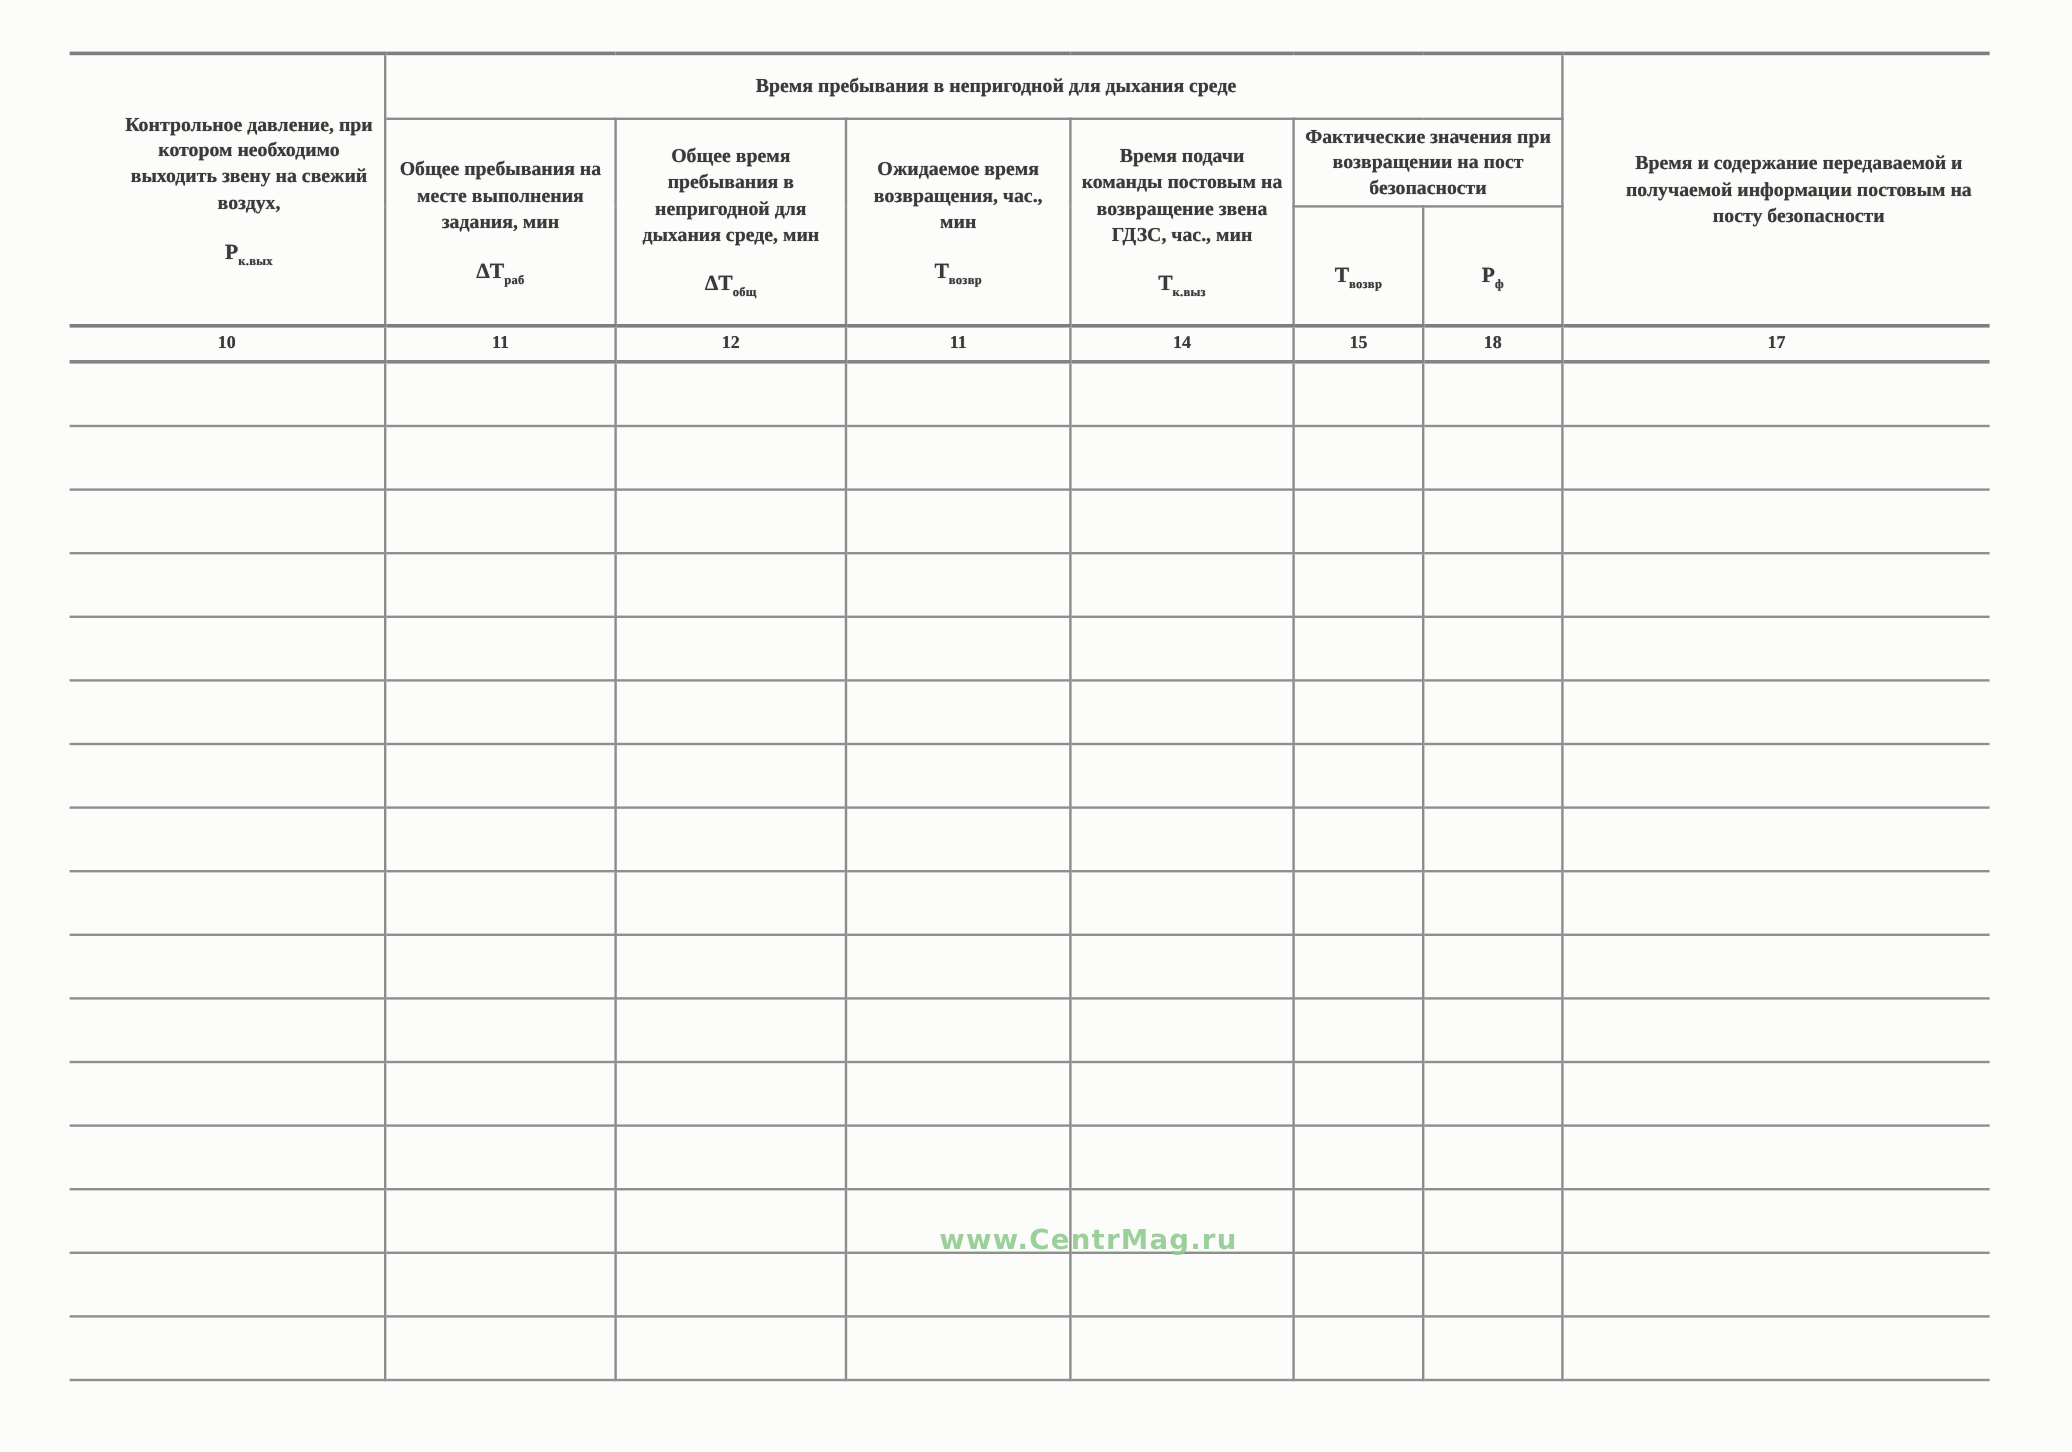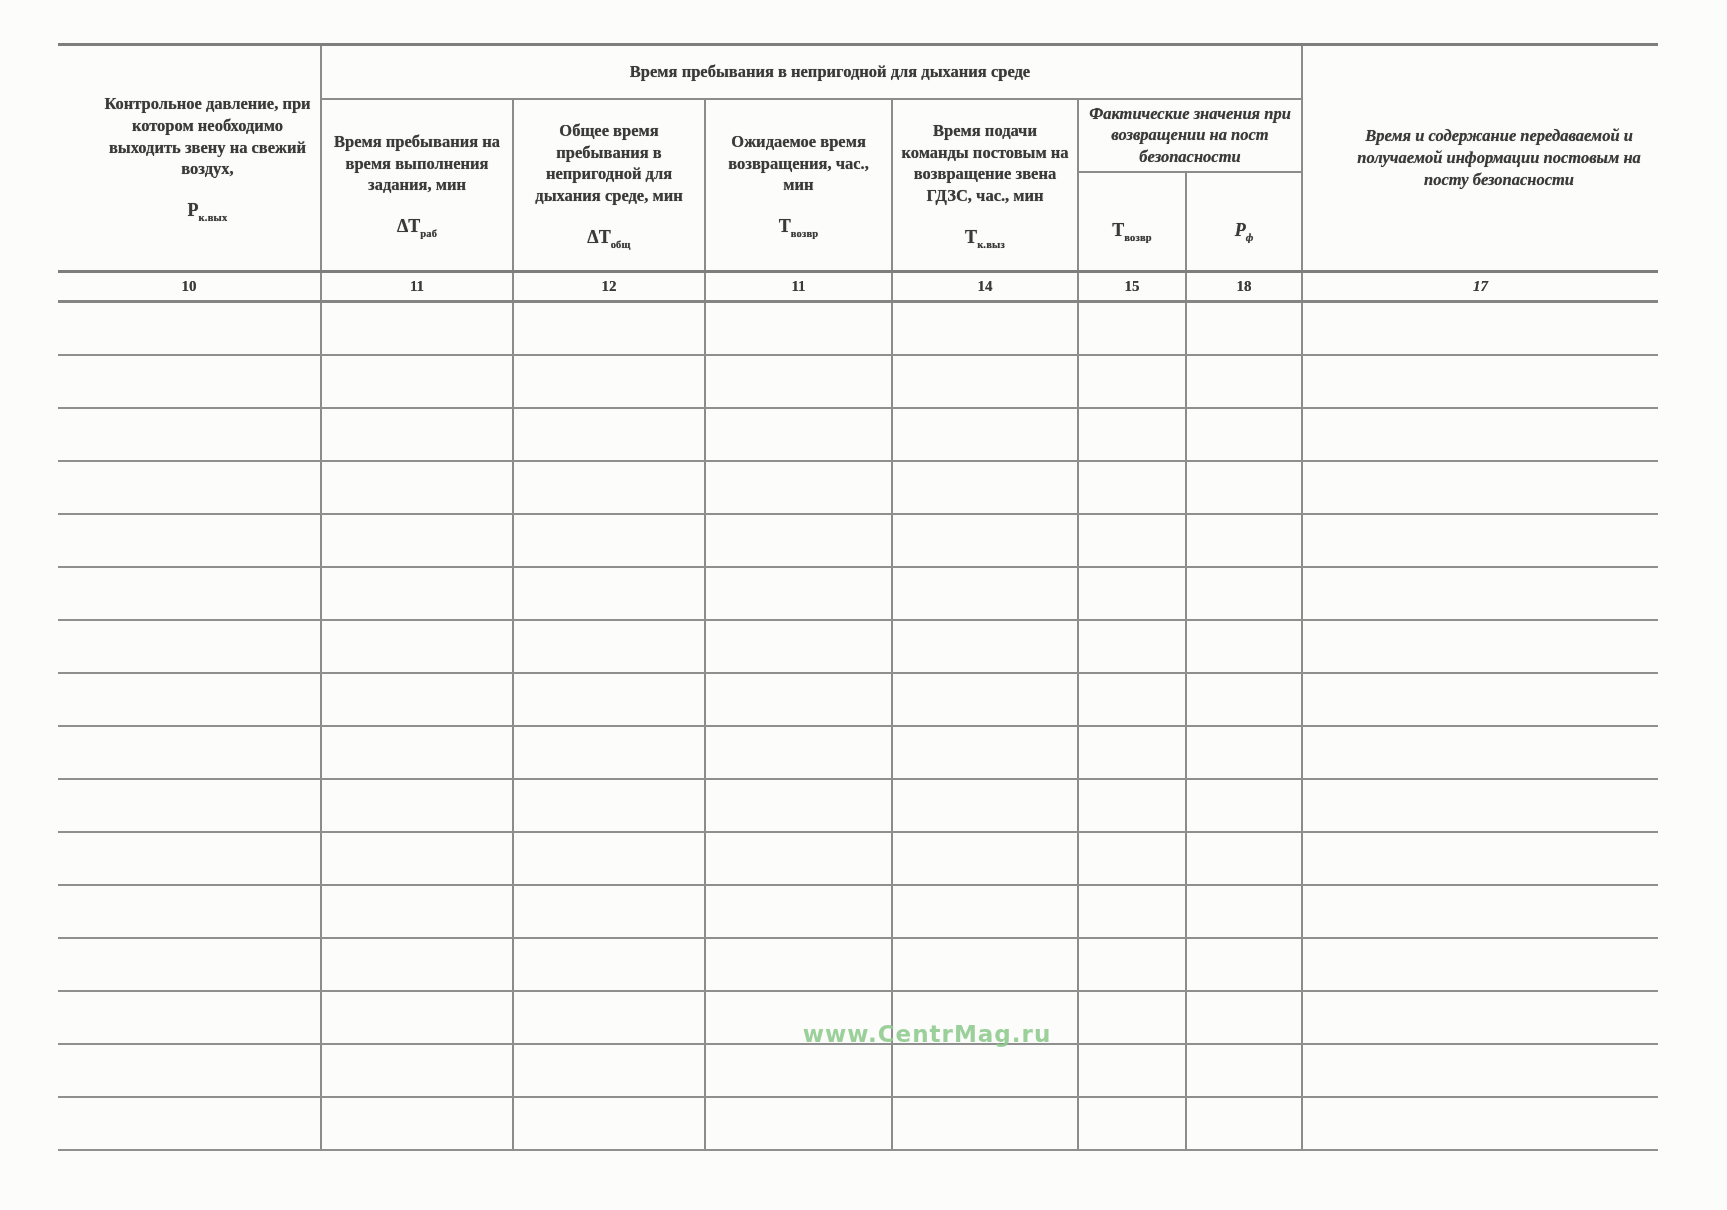--- a/index.html
+++ b/index.html
@@ -27,21 +27,21 @@
     color: #3a3a3a;
   }
   table.log td {
     border: 2px solid #8c8c8c;
     vertical-align: middle;
     text-align: center;
     padding: 2px 6px;
     overflow: hidden;
   }
   table.log tr > td:first-child { border-left: 0; }
-  table.log tr > td:last-child  { border-right: 0; font-style: italic; }
+  table.log tr > td:last-child  { border-right: 0; }
   tr.rowA > td { border-top: 3px solid #7e7e7e; padding-left: 43px; }
   tr.rowNum > td { border-top: 3px solid #7e7e7e; border-bottom: 3px solid #858585; }
   tr.dataRow > td { border-top: 2px solid #8f8f8f; border-bottom: 2px solid #8f8f8f; }
 
   tr.rowA   { height: 54px; }
   tr.rowB   { height: 73px; }
   tr.rowC   { height: 100px; }
   tr.rowNum { height: 30px; }
   tr.dataRow { height: 53px; }
 
@@ -68,21 +68,21 @@
     font-weight: bold;
     letter-spacing: 0.2px;
   }
   .num {
     font-weight: bold;
     font-size: 15px;
     text-shadow: 0 0 0.6px rgba(58,58,58,0.7);
   }
   .watermark {
     position: absolute;
-    left: 782px;
+    left: 762px;
     top: 1021px;
     width: 290px;
     text-align: center;
     font-family: "DejaVu Sans", sans-serif;
     font-weight: bold;
     font-size: 23px;
     letter-spacing: 1px;
     opacity: 0.88;
     z-index: 5;
     white-space: nowrap;
@@ -115,21 +115,21 @@
         <td colspan="6">
           <div class="grp">Время пребывания в непригодной для дыхания среде</div>
         </td>
         <td rowspan="3">
           <div class="hdr">Время и содержание передаваемой и получаемой информации постовым на посту безопасности</div>
         </td>
       </tr>
 
       <tr class="rowB">
         <td rowspan="2">
-          <div class="hdr">Время пребывания на время выполнения задания, мин</div>
+          <div class="hdr">Общее пребывания на месте выполнения задания, мин</div>
           <div class="sym"><span>ΔТ</span><sub>раб</sub></div>
         </td>
         <td rowspan="2">
           <div class="hdr">Общее время пребывания в непригодной для дыхания среде, мин</div>
           <div class="sym"><span>ΔТ</span><sub>общ</sub></div>
         </td>
         <td rowspan="2">
           <div class="hdr">Ожидаемое время возвращения, час., мин</div>
           <div class="sym"><span>Т</span><sub>возвр</sub></div>
         </td>

